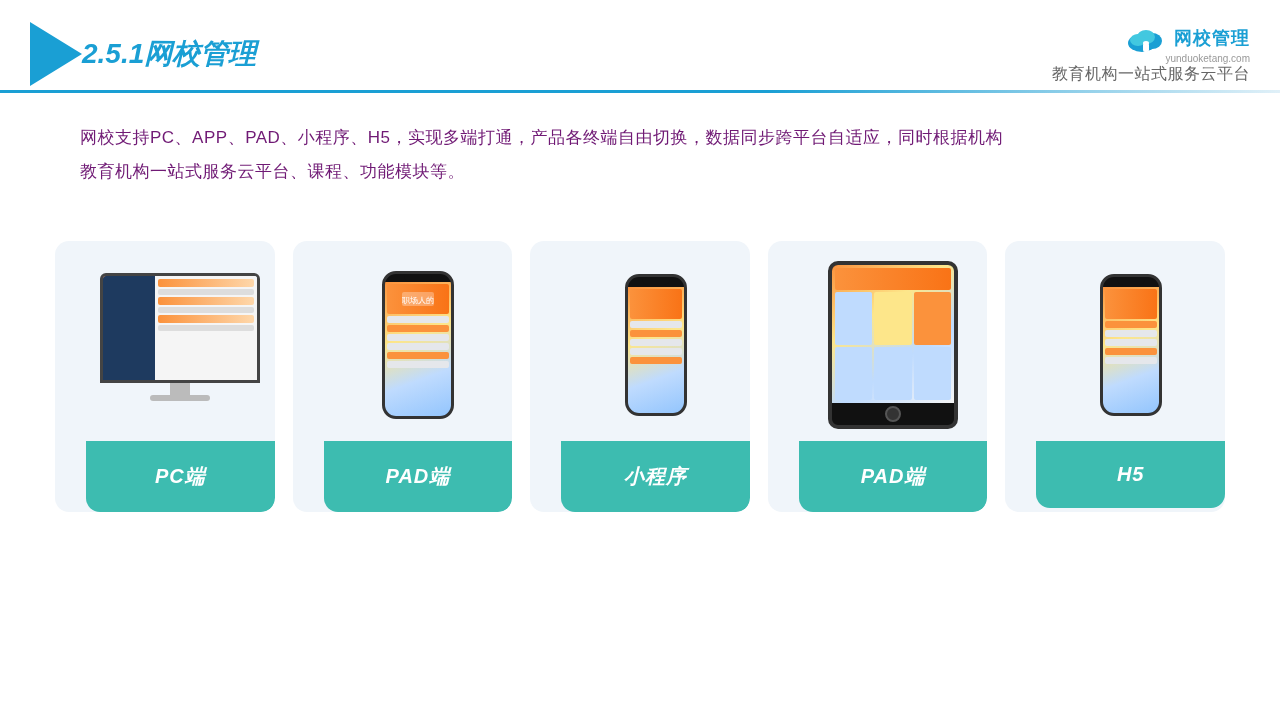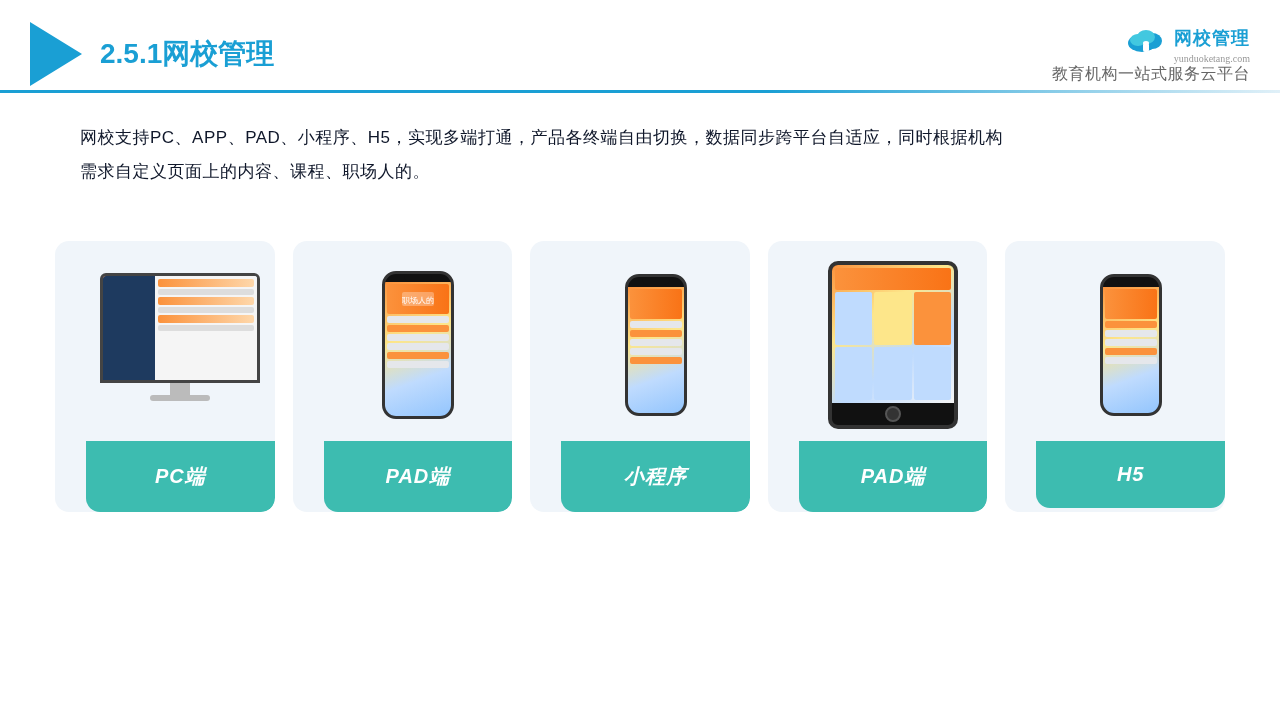--- a/index.html
+++ b/index.html
@@ -16,21 +16,21 @@
     .header {
       display: flex;
       align-items: center;
       justify-content: space-between;
       padding: 18px 30px 0 30px;
       height: 90px;
     }
     .header-left {
       display: flex;
       align-items: center;
-      gap: 18px;
+      font-style: italic;
     }
     .logo-triangle {
       width: 0;
       height: 0;
       border-top: 32px solid transparent;
       border-bottom: 32px solid transparent;
       border-left: 52px solid #1a9fd4;
       display: inline-block;
     }
     .header-title {
@@ -70,35 +70,34 @@
     .brand-text-sub {
       font-size: 16px;
       color: #666;
       text-align: right;
       letter-spacing: 0.5px;
     }
     .brand-domain {
       font-size: 10px;
       color: #999;
       text-align: right;
-      font-family: Liberation Serif, serif;
     }
 
     
     .divider {
       height: 3px;
       background: linear-gradient(to right, #1a9fd4 60%, #e0f0f8 100%);
       margin: 0 0 0 0;
     }
 
     
     .description {
       padding: 28px 80px 10px 80px;
       font-size: 17px;
-      color: #0f172a;
+      color: #701a75;
       line-height: 2;
       letter-spacing: 0.5px;
     }
 
     
     .cards-section {
       display: flex;
       justify-content: center;
       align-items: stretch;
       gap: 18px;
@@ -347,21 +346,21 @@
       <div class="brand-domain">yunduoketang.com</div>
       <div class="brand-text-sub">教育机构一站式服务云平台</div>
     </div>
   </div>
 </div>
 
 <div class="divider"></div>
 
 <div class="description">
   <p>网校支持PC、APP、PAD、小程序、H5，实现多端打通，产品各终端自由切换，数据同步跨平台自适应，同时根据机构</p>
-  <p>需求自定义页面上的内容、课程、职场人的。</p>
+  <p>教育机构一站式服务云平台、课程、功能模块等。</p>
 </div>
 
 <div class="cards-section">
 
   <div class="card">
     <div class="card-image-area">
       <div class="pc-mockup">
         <div class="pc-screen">
           <div class="pc-screen-inner">
             <div class="pc-screen-sidebar"></div>

